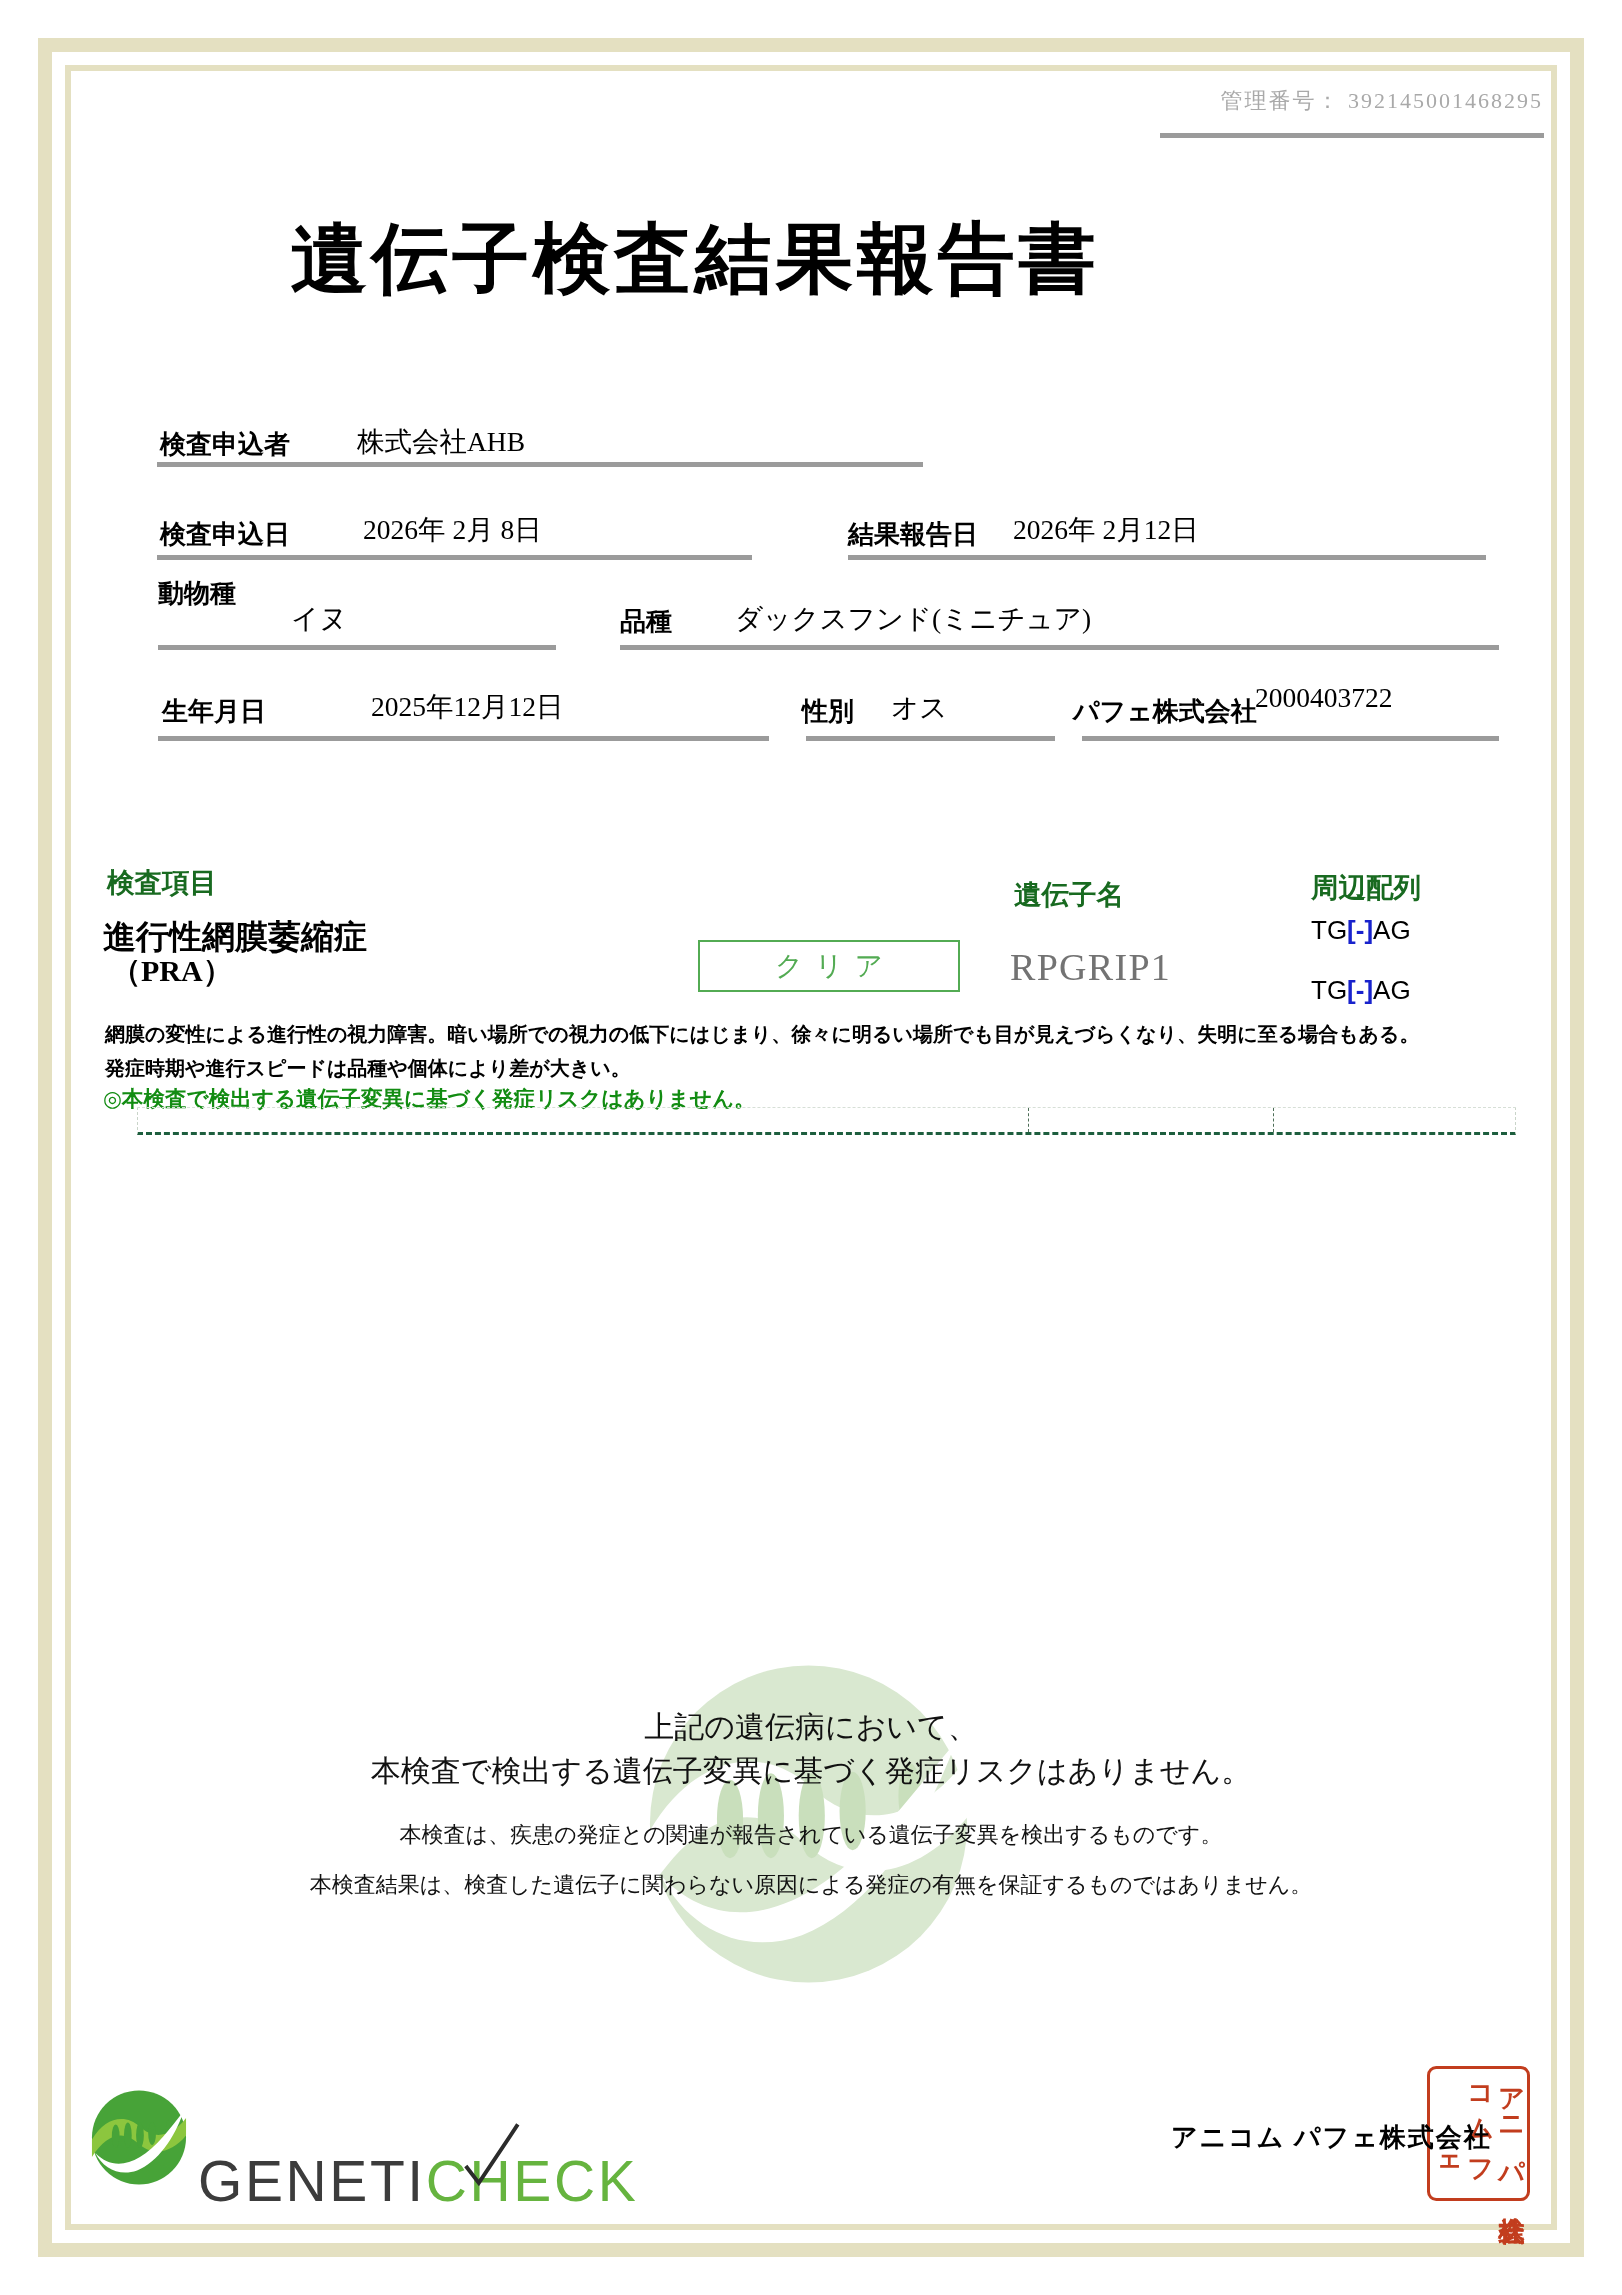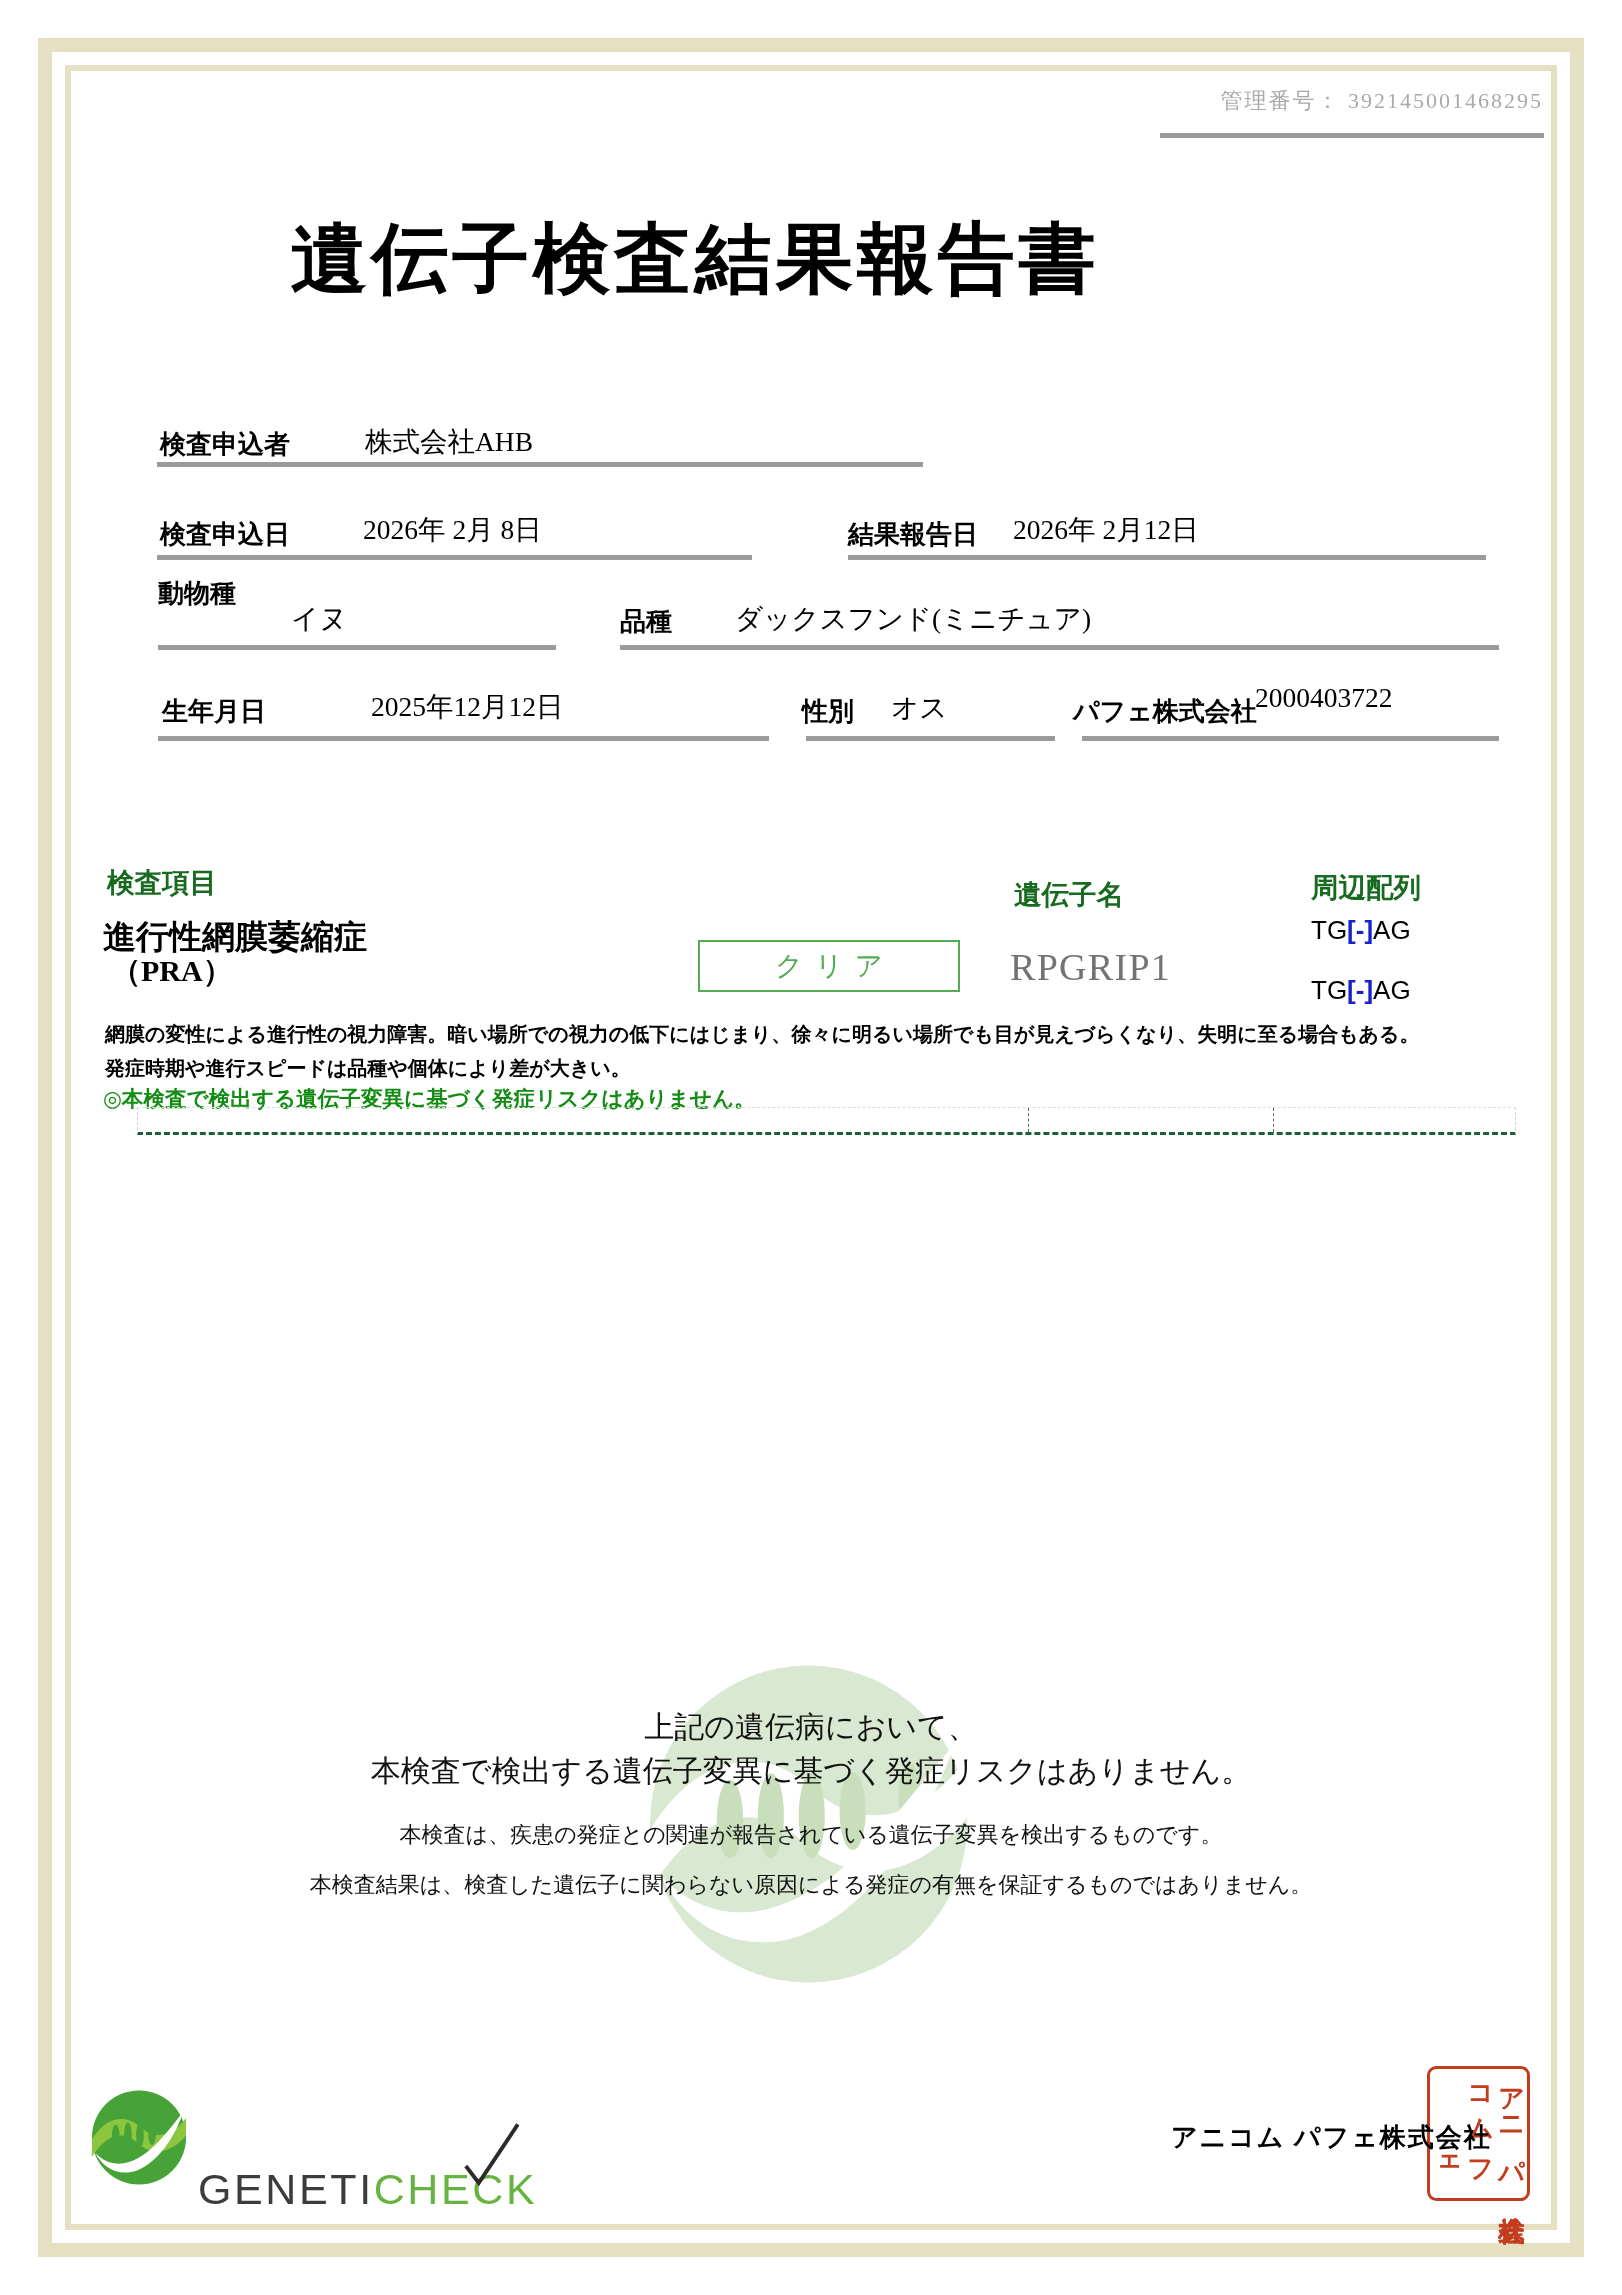--- a/index.html
+++ b/index.html
@@ -50,21 +50,21 @@
   }
   .dashed-div{position:absolute;top:0;bottom:0;width:0;border-left:0.7px dashed #4d6e57;}
 
   .summary{left:0;width:1622px;text-align:center;font-family:"Liberation Sans","DejaVu Sans",sans-serif;font-size:30px;color:#111;}
   .note{left:0;width:1622px;text-align:center;font-family:"Liberation Sans","DejaVu Sans",sans-serif;font-size:22px;color:#111;}
 
   .watermark{position:absolute;left:645px;top:1659px;width:327px;height:330px;z-index:0;}
   .fg{z-index:2;}
 
   .logo-emblem{position:absolute;left:90px;top:2089px;width:98px;height:97px;}
-  .logo-text{position:absolute;left:198px;top:2148px;font-family:"Liberation Sans","DejaVu Sans",sans-serif;font-size:43px;font-weight:400;letter-spacing:2.6px;margin-top:17px;}
+  .logo-text{position:absolute;left:198px;top:2148px;font-family:"Liberation Sans","DejaVu Sans",sans-serif;font-size:57px;font-weight:400;letter-spacing:2.6px;}
   .logo-text .t1{color:#3c3c3c;}
   .logo-text .t2{color:#66b43f;}
   .logo-check{position:absolute;left:458px;top:2119px;width:65px;height:72px;}
 
   .company{position:absolute;left:1171px;top:2120px;font-size:26px;font-weight:bold;letter-spacing:2px;color:#000;z-index:2;}
   .seal{
     position:absolute;left:1427px;top:2066px;width:103px;height:135px;
     border:3.9px solid #c23d1e;border-radius:9.2px;box-sizing:border-box;
     z-index:1;display:flex;justify-content:center;
     writing-mode:vertical-rl;
@@ -95,21 +95,21 @@
 
   <div class="abs admin-line fg">
     <span>管理番号：</span>
     <span>392145001468295</span>
   </div>
   <div class="abs admin-underline"></div>
 
   <div class="abs doc-title">遺伝子検査結果報告書</div>
 
   <div class="abs field-label" style="left:160px;top:427px;">検査申込者</div>
-  <div class="abs field-value" style="left:357px;top:424px;margin-left:8px;">株式会社AHB</div>
+  <div class="abs field-value" style="left:357px;top:424px;">株式会社AHB</div>
   <div class="underline" style="left:157px;top:462px;width:766px;"></div>
 
   <div class="abs field-label" style="left:160px;top:517px;">検査申込日</div>
   <div class="abs field-value" style="left:363px;top:512px;">2026年 2月 8日</div>
   <div class="underline" style="left:157px;top:555px;width:595px;"></div>
 
   <div class="abs field-label" style="left:848px;top:517px;">結果報告日</div>
   <div class="abs field-value" style="left:1013px;top:512px;">2026年 2月12日</div>
   <div class="underline" style="left:848px;top:555px;width:638px;"></div>
 

